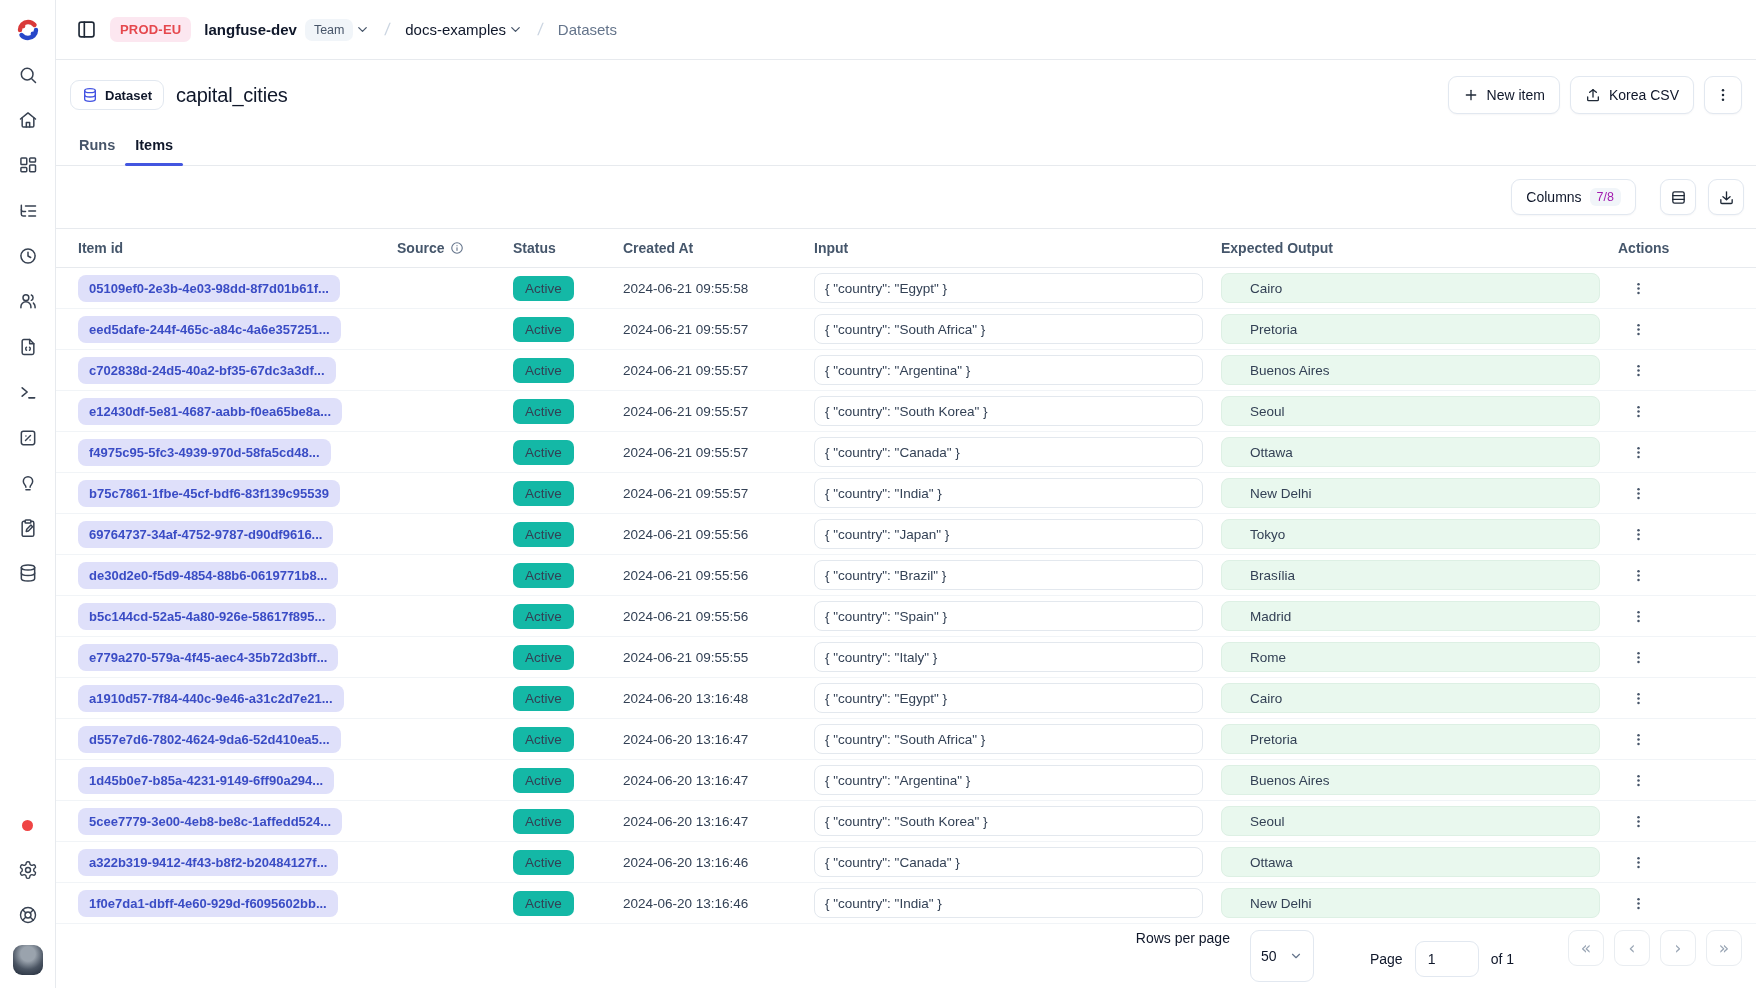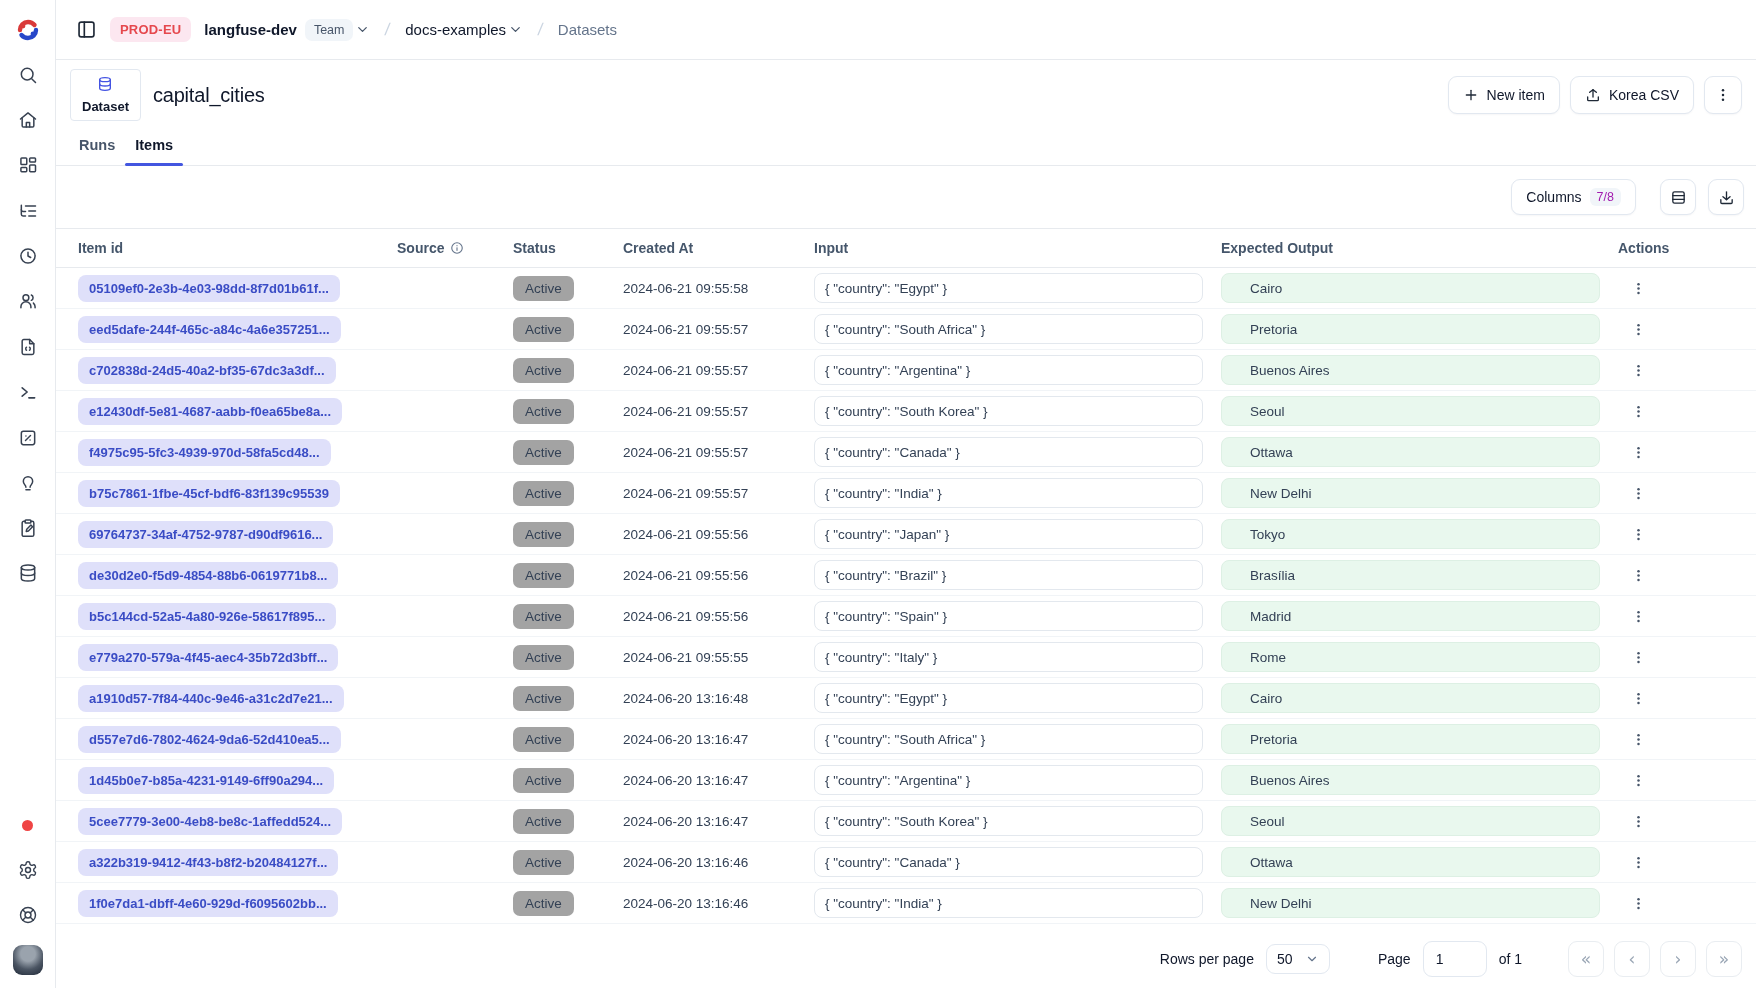--- a/index.html
+++ b/index.html
@@ -37,21 +37,21 @@
     transform:skewX(-8deg); }
   .proj-name { font-size:15px; font-weight:500; }
   .crumb-group { display:flex; align-items:center; gap:8px; cursor:pointer; }
   .section-name { font-size:15px; color:#64748b; }
 
   
   .page-header { height:62px; display:flex; align-items:center; padding:8px 14px 0 14px;
     justify-content:space-between; flex-shrink:0; }
   .ph-left { display:flex; align-items:center; gap:12px; }
   .entity-badge { display:flex; align-items:center; gap:7px; border:1px solid #e2e8f0;
-    border-radius:4px; padding:6px 11px; background:#fff; font-size:13px; font-weight:600;flex-direction:column; }
+    border-radius:9px; padding:6px 11px; background:#fff; font-size:13px; font-weight:600; }
   .entity-badge svg { width:16px; height:16px; color:#4353e2; }
   .page-title { font-size:20px; font-weight:400; letter-spacing:-.2px; }
   .ph-right { display:flex; align-items:flex-start; gap:10px; }
   .btn { display:flex; align-items:center; gap:8px; height:38px; padding:0 14px;
     border:1px solid #e2e8f0; border-radius:9px; background:#fff; font-size:14px; font-weight:500;
     color:#0f172a; cursor:pointer; box-shadow:0 1px 2px rgba(16,24,40,.04);
     font-family:"Liberation Sans", sans-serif; }
   .btn svg { width:16px; height:16px; color:#1f2937; }
   .icon-btn { width:38px; padding:0; justify-content:center; }
 
@@ -82,36 +82,36 @@
     flex-shrink:0; }
   .th { font-size:14px; font-weight:600; color:#45566b; padding-left:8px; display:flex;
     align-items:center; gap:6px; }
   .th svg { width:14px; height:14px; color:#64748b; }
   .rows { flex:1; overflow:hidden; }
   .trow { height:41px; border-bottom:1px solid #f1f4f7; }
   .cell { padding-left:8px; min-width:0; }
   .id-pill { display:inline-block; max-width:100%; background:#dfe0fa; color:#3a4cc5;
     font-size:13px; font-weight:600; padding:6px 11px; border-radius:8px; white-space:nowrap;
     cursor:pointer; }
-  .status-pill { display:inline-block; background:#a3a3a3; color:#334155; font-size:13.5px;
+  .status-pill { display:inline-block; background:#14b8a6; color:#334155; font-size:13.5px;
     padding:5px 12px; border-radius:7px; }
   .c-created { font-size:13.5px; color:#334155; }
   .val-box { height:30px; display:flex; align-items:center; padding:0 10px; margin-right:10px;
     border-radius:8px; font-size:13.5px; color:#334155; white-space:nowrap; overflow:hidden; }
   .input-box { border:1px solid #e3e8ee; background:#fff; }
   .expected-box { border:1px solid #ddf0e4; background:#e9f8ee;padding-left:28px; }
   .kebab { width:28px; height:28px; border:none; background:transparent; color:#475569;
     display:flex; align-items:center; justify-content:center; cursor:pointer; margin-left:6px; }
 
   
-  .pagination { height:58px; display:flex; align-items:center; justify-content:flex-end;
-    padding:0 14px; gap:0; flex-shrink:0; }
+  .pagination { height:58px; display:flex; justify-content:flex-end;
+    padding:0 14px; gap:8px; flex-shrink:0; }
   .pg-label { font-size:14px; color:#0f172a; }
   .select-box { display:flex; align-items:center; justify-content:space-between; width:64px;
-    height:30px; border:1px solid #e2e8f0; border-radius:9px; padding:0 10px; margin-left:12px;
+    height:52px; border:1px solid #e2e8f0; border-radius:9px; padding:0 10px; margin-left:12px;
     font-size:14px; cursor:pointer; background:#fff; }
   .select-box svg { width:14px; height:14px; color:#64748b; }
   .page-group { display:flex; align-items:center; gap:12px; margin-left:48px; }
   .page-input { width:64px; height:36px; border:1px solid #e2e8f0; border-radius:9px;
     padding:0 12px; font-size:14px; color:#0f172a; font-family:"Liberation Sans", sans-serif; outline:none; }
   .pager { display:flex; gap:10px; margin-left:46px; }
   .pager-btn { width:36px; height:36px; border:1px solid #e9edf1; border-radius:9px; background:#fff;
     color:#9aa6b5; font-size:17px; display:flex; align-items:center; justify-content:center;
     cursor:pointer; font-family:"DejaVu Sans", sans-serif; }
 </style>

